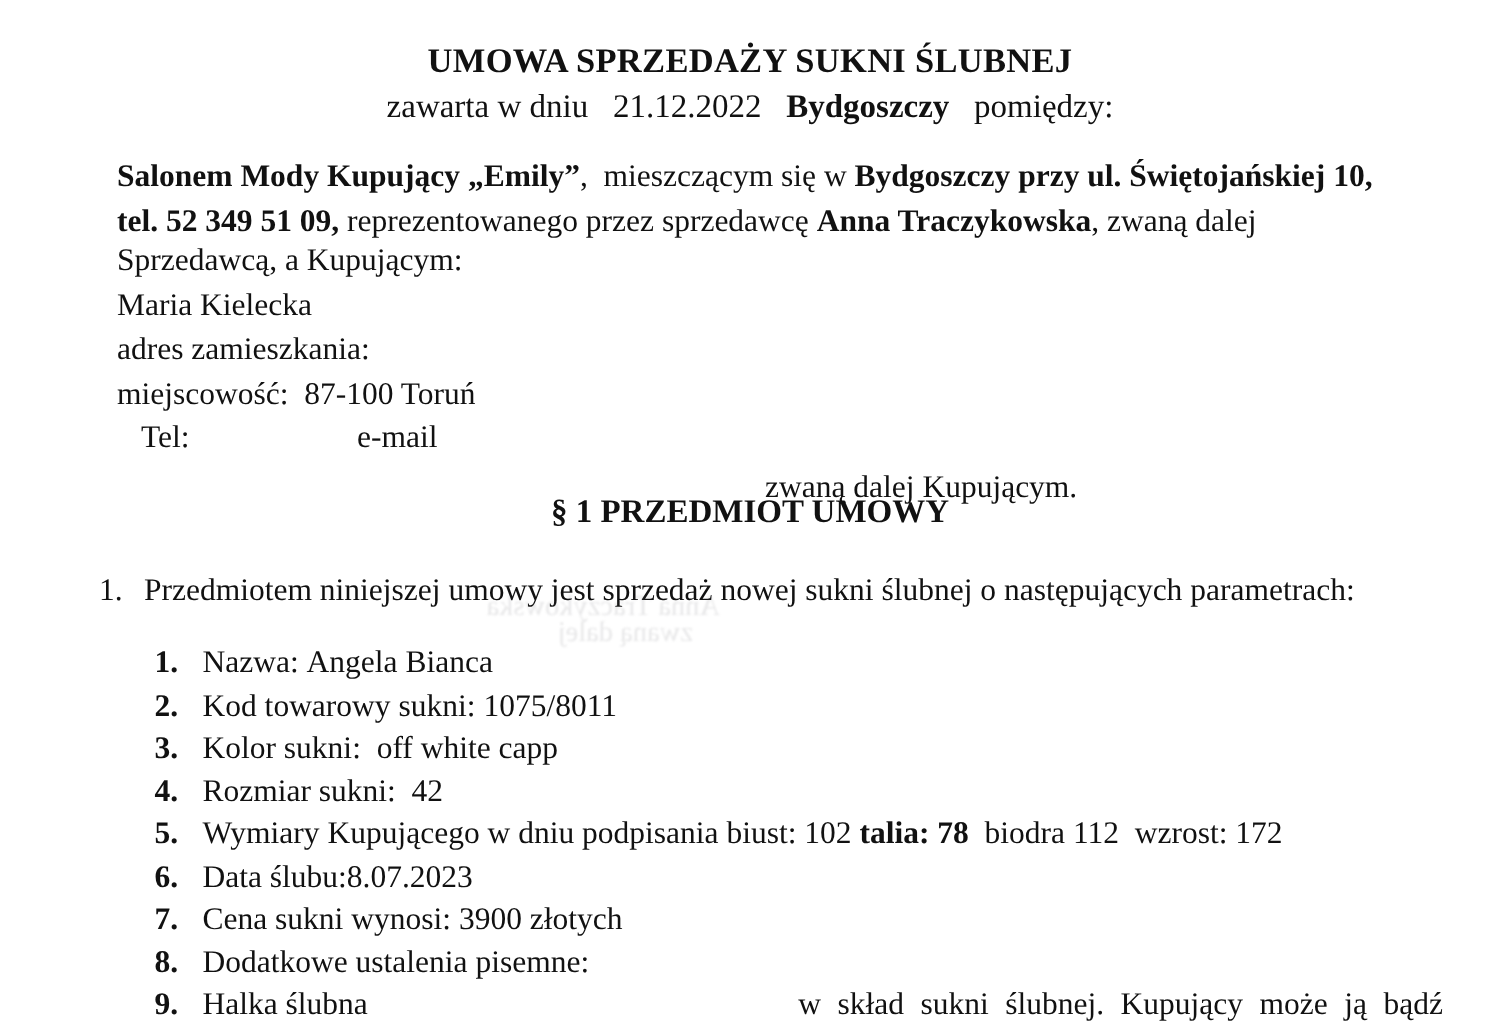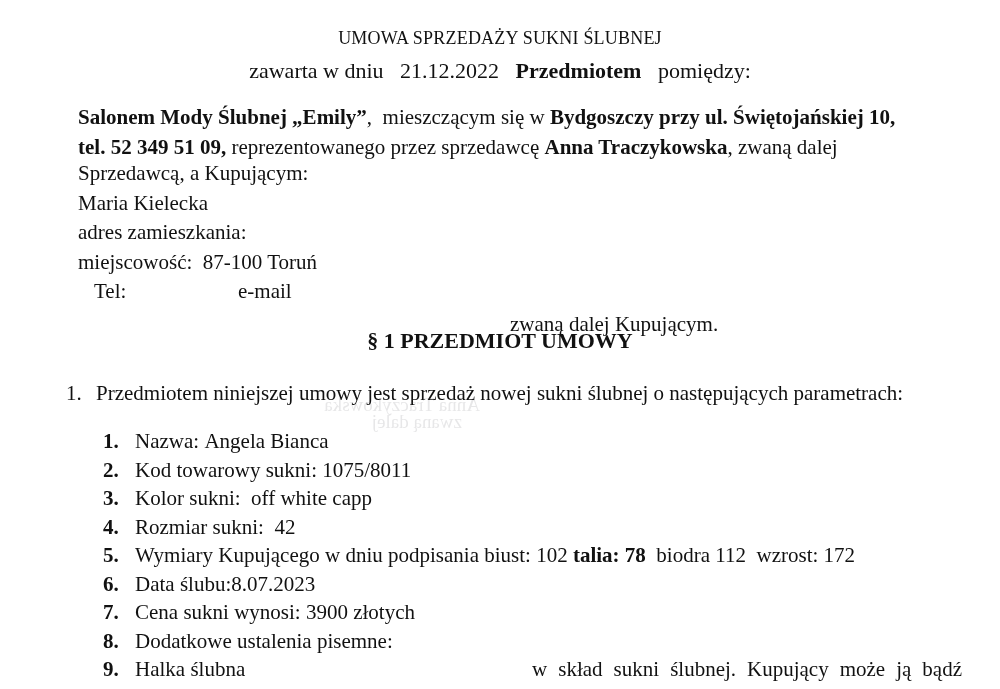--- a/index.html
+++ b/index.html
@@ -28,22 +28,22 @@
   .b { font-weight: bold; }
   .nowrap { white-space: nowrap; }
 
   
   .doc-title {
     position: absolute;
     left: 0;
     top: 28px;
     width: 1000px;
     text-align: center;
-    font-size: 18px;
-    font-weight: normal;
+    font-size: 23px;
+    font-weight: bold;
     letter-spacing: 0.2px;
   }
   .doc-subtitle {
     position: absolute;
     left: 0;
     top: 58px;
     width: 1000px;
     text-align: center;
     font-size: 22px;
   }
@@ -170,28 +170,28 @@
 
 <div class="page">
 
   <div class="doc-title">UMOWA SPRZEDAŻY SUKNI ŚLUBNEJ</div>
 
   <div class="doc-subtitle">
     <span>zawarta w dniu</span>
     <span>&nbsp;</span>
     <span>21.12.2022</span>
     <span>&nbsp;</span>
-    <span class="b">Przedmiotem</span>
+    <span class="b">Bydgoszczy</span>
     <span>&nbsp;</span>
     <span>pomiędzy:</span>
   </div>
 
   <div class="parties">
     <div class="line">
-      <span class="b">Salonem Mody Ślubnej „Emily”</span><span>,</span><span>&nbsp; </span><span>mieszczącym się w</span><span>&nbsp;</span><span class="b">Bydgoszczy przy ul. Świętojańskiej 10,</span>
+      <span class="b">Salonem Mody Kupujący „Emily”</span><span>,</span><span>&nbsp; </span><span>mieszczącym się w</span><span>&nbsp;</span><span class="b">Bydgoszczy przy ul. Świętojańskiej 10,</span>
     </div>
     <div class="line">
       <span class="b">tel. 52 349 51 09,</span><span>&nbsp;</span><span>reprezentowanego przez sprzedawcę</span><span>&nbsp;</span><span class="b">Anna Traczykowska</span><span>, zwaną dalej</span>
     </div>
   </div>
 
   <div class="buyer">
     <div class="line">Sprzedawcą, a Kupującym:</div>
     <div class="line">Maria Kielecka</div>
     <div class="line">adres zamieszkania:</div>

